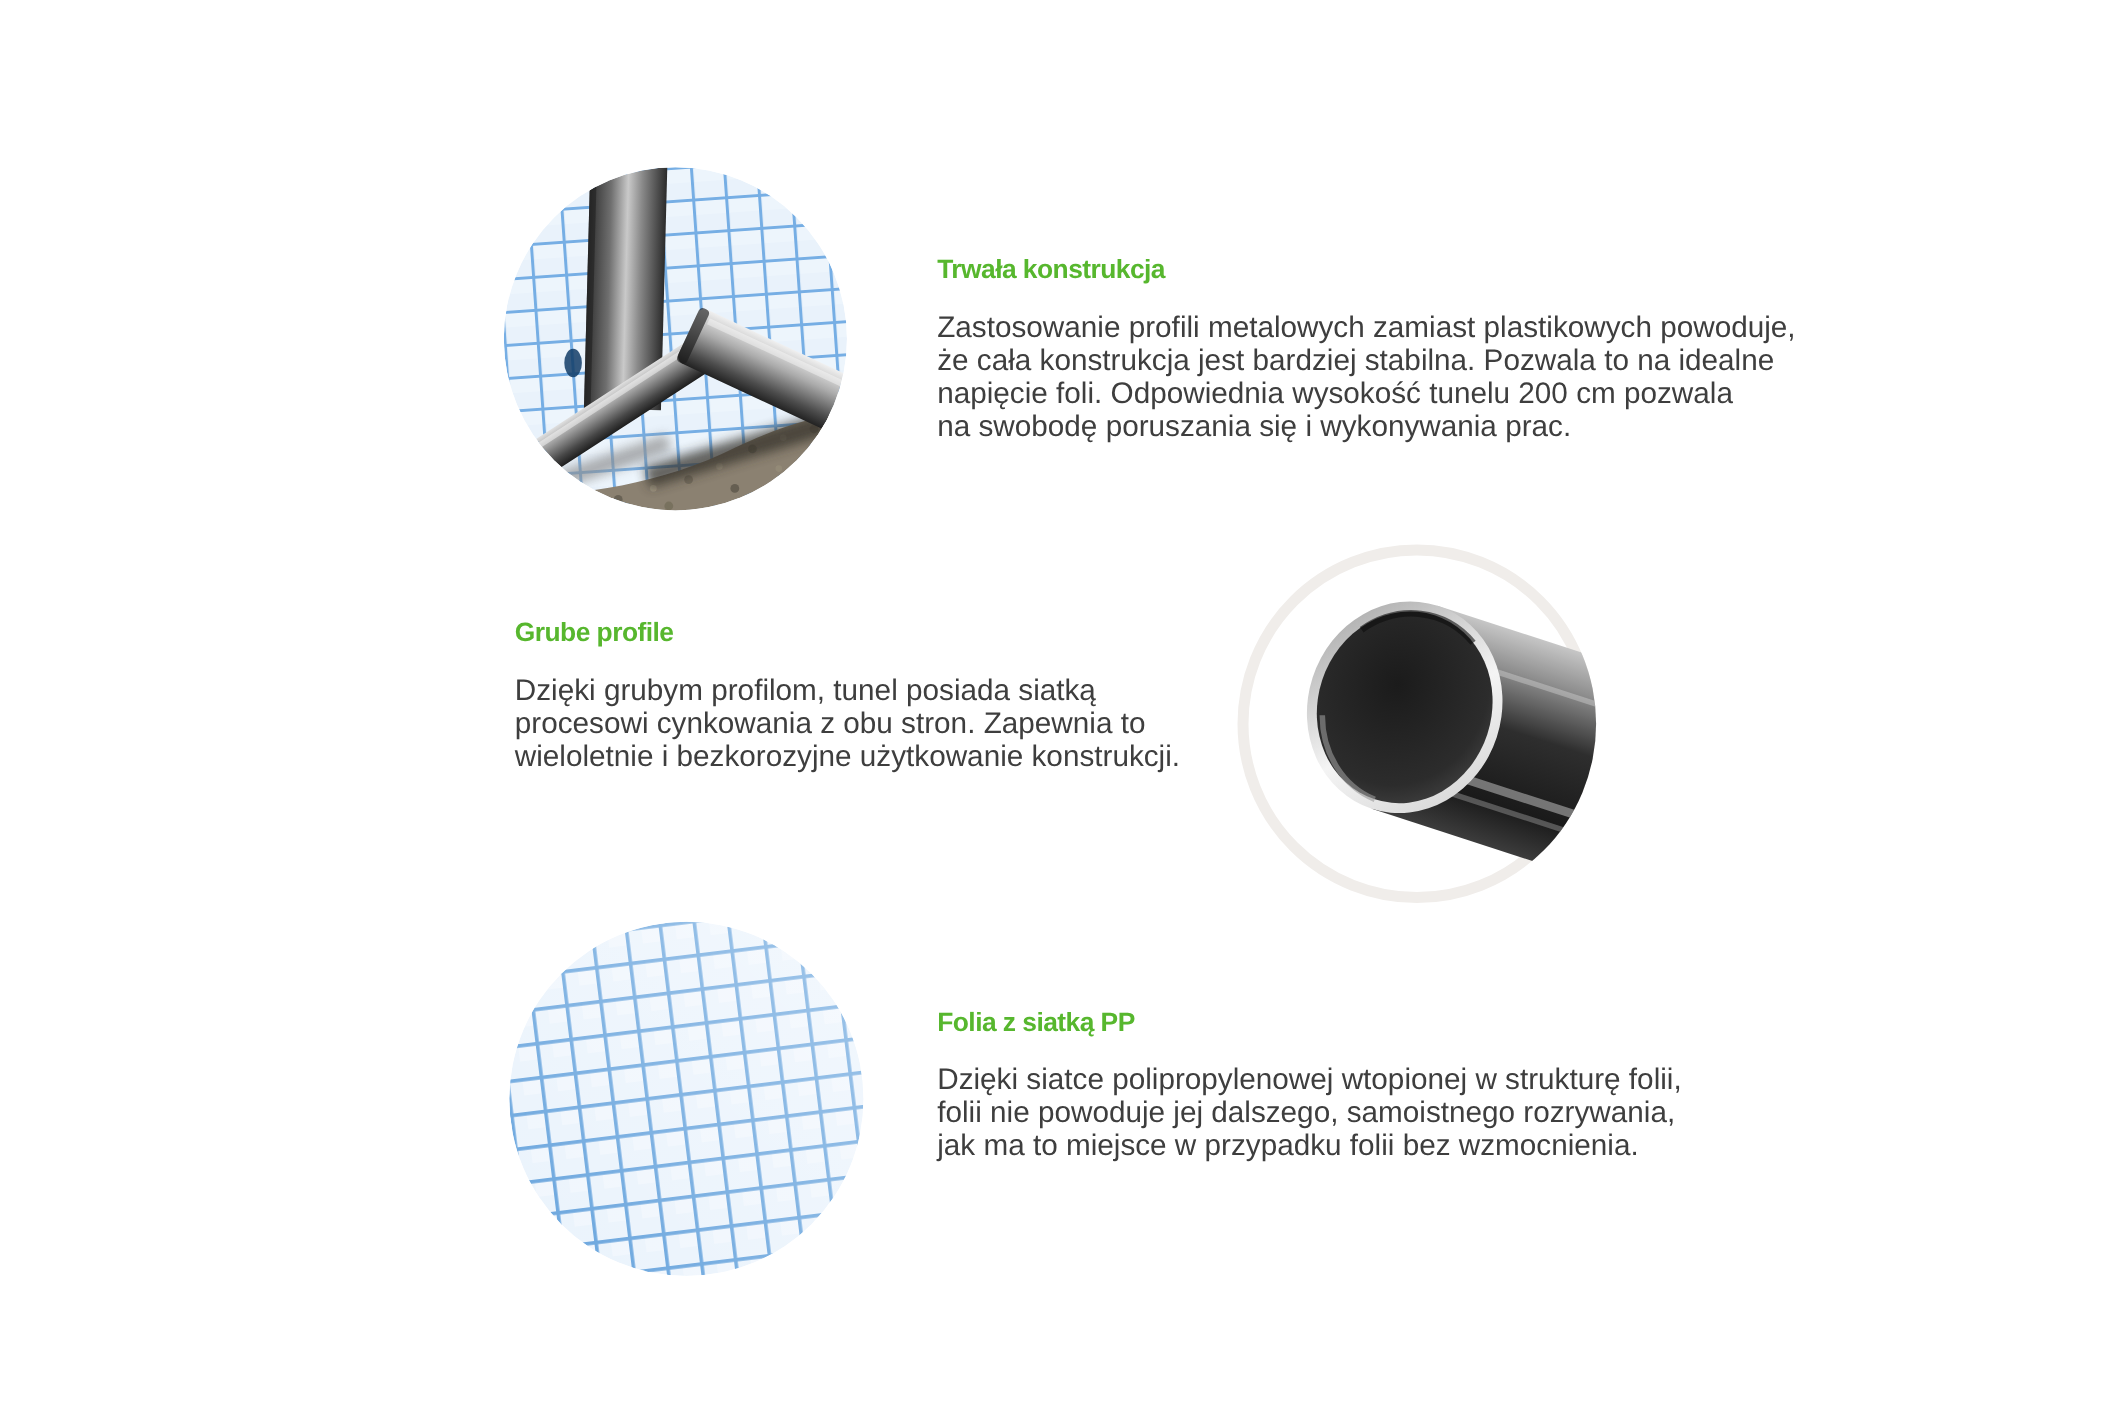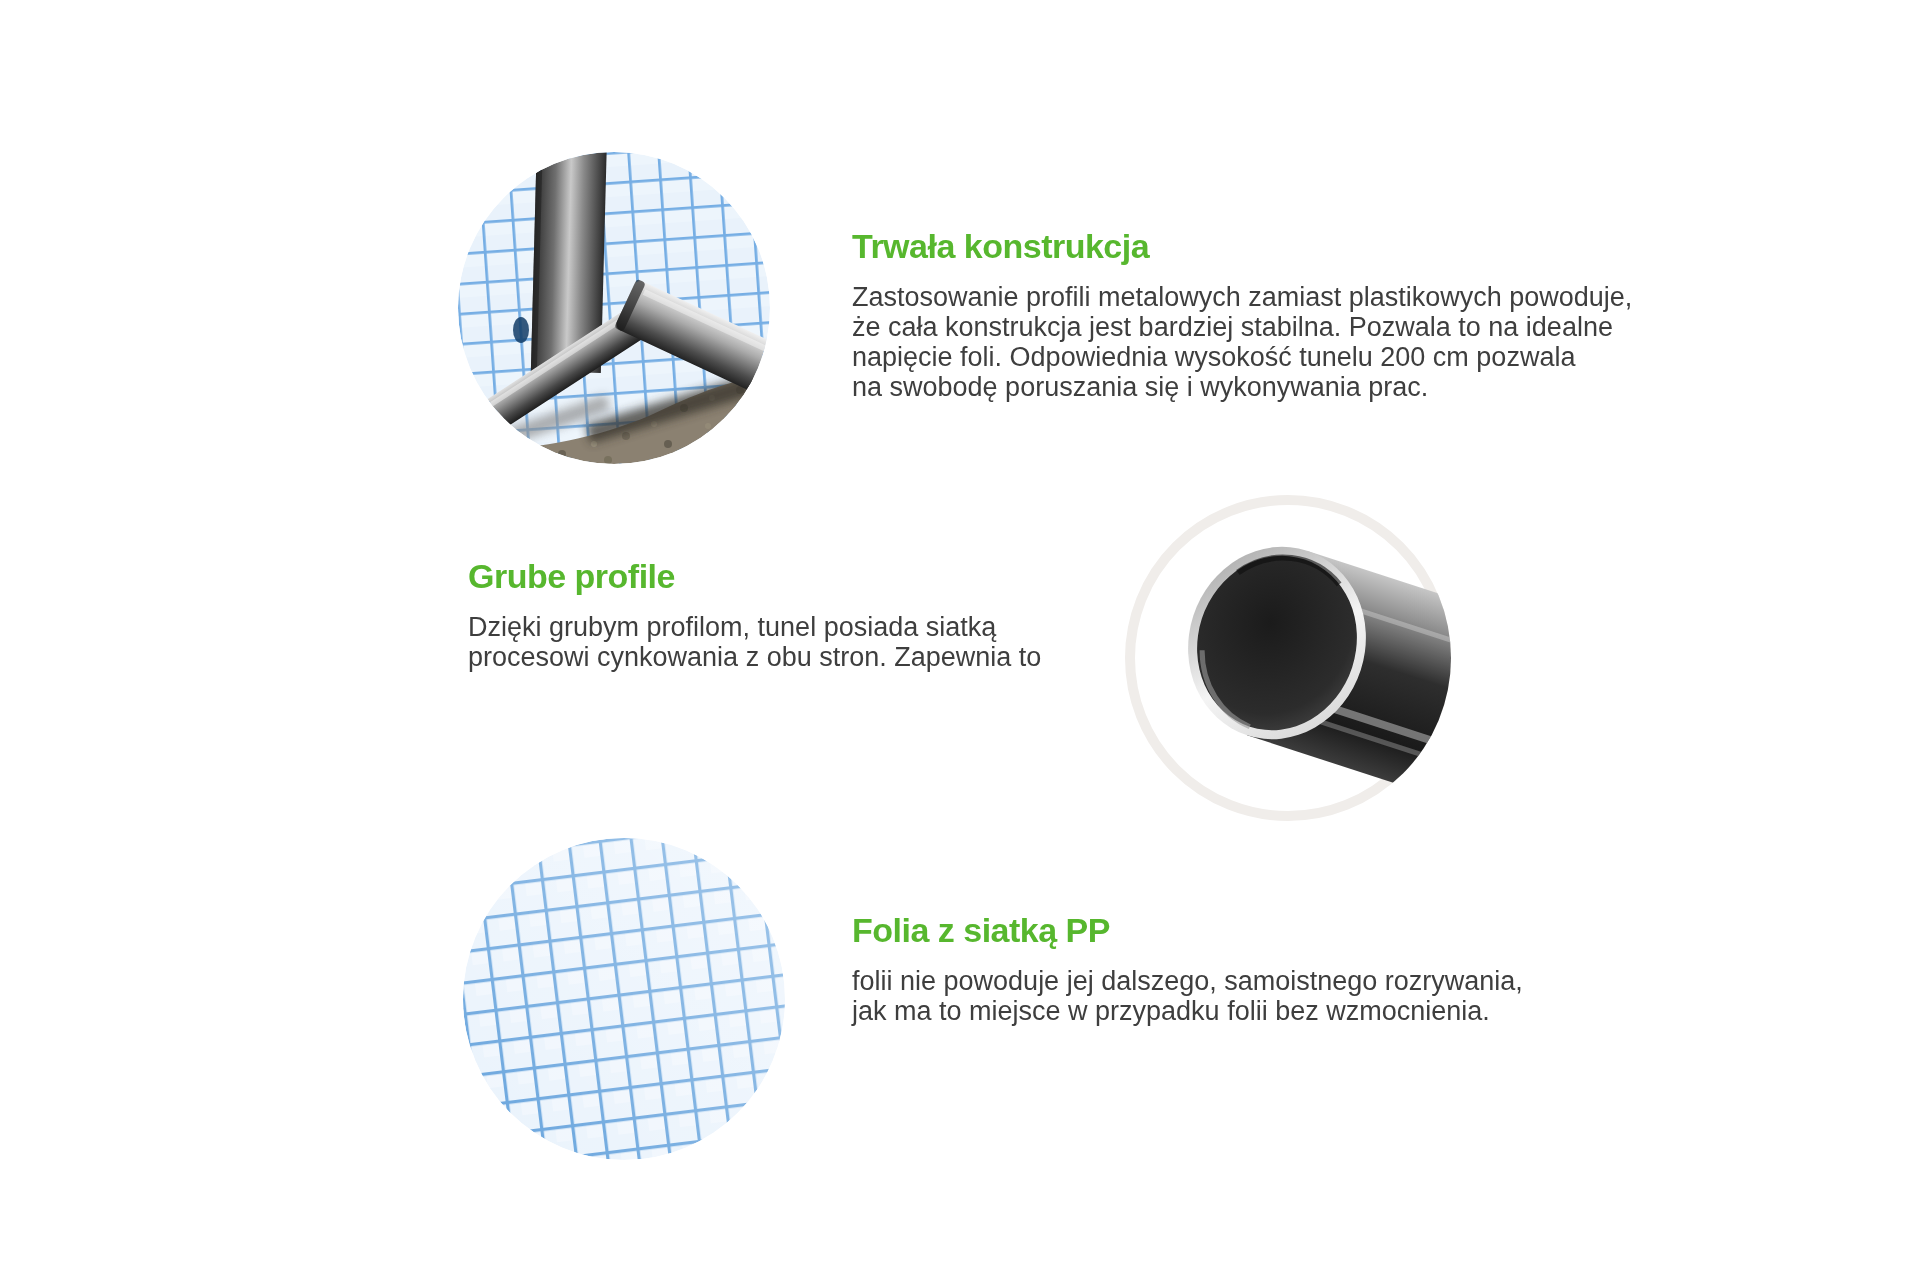--- a/index.html
+++ b/index.html
@@ -3,21 +3,21 @@
 <meta charset="utf-8">
 <style>
   html,body{margin:0;padding:0;}
   body{background:#fff;font-family:"Liberation Sans", sans-serif;}
   .canvas{position:relative;width:1920px;height:1280px;background:var(--page-bg,#fff);overflow:hidden;}
   .photo{position:absolute;border-radius:50%;overflow:hidden;}
   .photo svg{display:block;width:100%;height:100%;}
   .photo-ring{position:absolute;}
   .photo-ring svg{display:block;width:100%;height:100%;}
   .feature-text{position:absolute;}
-  .feature-title{margin:0 0 14px 0;font-size:34px;line-height:44px;font-weight:bold;color:var(--green,#57b72e);letter-spacing:-0.5px;}
+  .feature-title{margin:0 0 14px 0;font-size:24px;line-height:44px;font-weight:bold;color:var(--green,#57b72e);letter-spacing:-0.5px;}
   .feature-line{font-size:27px;line-height:30px;color:var(--text,#3e3e3e);white-space:nowrap;}
   .align-right{text-align:left;}
 </style>
 </head>
 <body>
 
 <div class="canvas" style="--green: #57b72e; --text: #3e3e3e; --page-bg: #ffffff;">
 
   <div class="photo" style="left:458px;top:152px;width:312px;height:312px;">
     <svg viewBox="0 0 312 312" aria-hidden="true">
@@ -105,20 +105,21 @@
     <div class="feature-line">Zastosowanie profili metalowych zamiast plastikowych powoduje,</div>
     <div class="feature-line">że cała konstrukcja jest bardziej stabilna. Pozwala to na idealne</div>
     <div class="feature-line">napięcie foli. Odpowiednia wysokość tunelu 200 cm pozwala</div>
     <div class="feature-line">na swobodę poruszania się i wykonywania prac.</div>
   </div>
 
   <div class="feature-text align-right" style="left:468px;top:554px;width:600px;">
     <h2 class="feature-title">Grube profile</h2>
     <div class="feature-line">Dzięki grubym profilom, tunel posiada siatką</div>
     <div class="feature-line">procesowi cynkowania z obu stron. Zapewnia to</div>
+    <div class="feature-line">wieloletnie i bezkorozyjne użytkowanie konstrukcji.</div>
   </div>
 
   <div class="photo-ring" style="left:1118px;top:488px;width:340px;height:340px;">
     <svg viewBox="0 0 340 340" aria-hidden="true">
       <defs>
         <clipPath id="clip2">
             <circle cx="170" cy="170" r="163"></circle>
           </clipPath>
         <linearGradient id="bodyG" x1="0" y1="0" x2="0" y2="1">
           <stop offset="0" stop-color="#c6c6c6"></stop>
@@ -177,17 +178,18 @@
         <g transform="rotate(-7 161 161)">
           <rect x="-80" y="-80" width="500" height="500" fill="url(#mesh3)"></rect>
         </g>
         <rect x="0" y="0" width="322" height="322" fill="url(#fade3)"></rect>
       </g>
     </svg>
   </div>
 
   <div class="feature-text" style="left:852px;top:908px;width:640px;">
     <h2 class="feature-title">Folia z siatką PP</h2>
+    <div class="feature-line">Dzięki siatce polipropylenowej wtopionej w strukturę folii,</div>
     <div class="feature-line">folii nie powoduje jej dalszego, samoistnego rozrywania,</div>
     <div class="feature-line">jak ma to miejsce w przypadku folii bez wzmocnienia.</div>
   </div>
 
 </div>
 
 </body></html>

